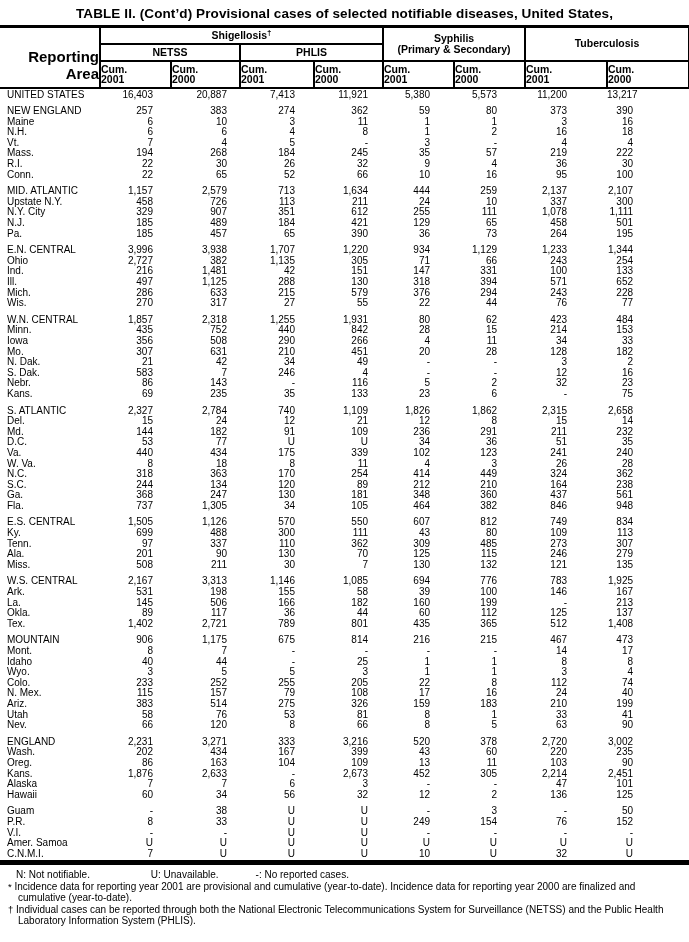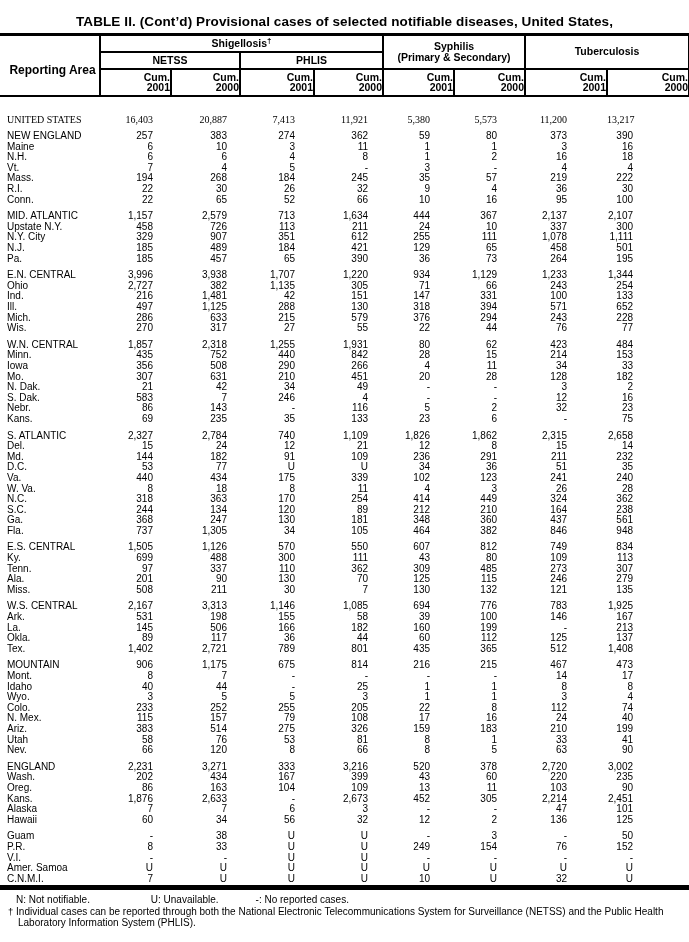--- a/index.html
+++ b/index.html
@@ -7,50 +7,50 @@
     width: 689px;
     font-family: "Liberation Sans", "DejaVu Sans", sans-serif;
     color: #000;
     background: #fff;
   }
   .title {
     font-weight: bold;
     text-align: center;
     font-size: 13.5px;
     line-height: 15.5px;
-    padding-top: 14px;
+    padding-top: 6px;
     letter-spacing: 0.1px;
   }
   table.main {
     border-collapse: collapse;
     table-layout: fixed;
     width: 689px;
     margin-top: 3px;
   }
   thead th, thead td { font-weight: bold; }
   thead tr:first-child > * { border-top: 3px solid #000; }
   th.box {
     border: 2px solid #000;
     text-align: center;
     vertical-align: middle;
     font-size: 10.5px;
     line-height: 11px;
     padding: 2px 0;
   }
   td.ra-head {
     vertical-align: bottom;
-    text-align: center;
-    font-size: 12px;
-    padding: 0 0 18px 6px;
+    text-align: right;
+    font-size: 15px;
+    padding: 0 0 5px 6px;
     border-bottom: 2px solid #000;
   }
   tr.cum-row th {
     border: 2px solid #000;
     border-bottom: 2px solid #000;
-    text-align: right;
+    text-align: left;
     font-size: 10.5px;
     line-height: 10px;
     padding: 2px 0 3px 0;
   }
   sup.dag { font-size: 8px; vertical-align: super; line-height: 0; }
   tbody td {
     font-size: 10px;
     line-height: 10.6px;
     padding: 0;
     white-space: nowrap;
@@ -60,21 +60,21 @@
   tbody td.num { text-align: right; }
   tbody td.num:nth-child(2) { padding-right: 18px; }
   tbody td.num:nth-child(3) { padding-right: 13px; }
   tbody td.num:nth-child(4) { padding-right: 19px; }
   tbody td.num:nth-child(5) { padding-right: 15px; }
   tbody td.num:nth-child(6) { padding-right: 24px; }
   tbody td.num:nth-child(7) { padding-right: 28px; }
   tbody td.num:nth-child(8) { padding-right: 40px; }
   tbody td.num:nth-child(9) { padding-right: 56px; }
   tbody tr.gap > td { padding-top: 6px; }
-  tbody tr:first-child > td { padding-top: 18px; font-family: Liberation Serif, serif; }
+  tbody tr:first-child > td { padding-top: 1px; }
   tbody tr:last-child > td { border-bottom: 5px solid #000; padding-bottom: 1px; }
   .footnotes {
     font-size: 10px;
     line-height: 11.5px;
     padding: 4px 4px 0 4px;
   }
   .legend span { display: inline-block; margin-left: 12px; }
   .legend .l1 { width: 96px; }
   .legend .l2 { width: 90px; padding-left: 24px; }
   .fnote { padding-left: 14px; text-indent: -10px; }
@@ -239,21 +239,21 @@
           <td class="num">95</td>
           <td class="num">100</td>
         </tr>
         <tr class="gap region">
           <td class="area">MID. ATLANTIC</td>
           <td class="num">1,157</td>
           <td class="num">2,579</td>
           <td class="num">713</td>
           <td class="num">1,634</td>
           <td class="num">444</td>
-          <td class="num">367</td>
+          <td class="num">259</td>
           <td class="num">2,137</td>
           <td class="num">2,107</td>
         </tr>
         <tr class="state">
           <td class="area">Upstate N.Y.</td>
           <td class="num">458</td>
           <td class="num">726</td>
           <td class="num">113</td>
           <td class="num">211</td>
           <td class="num">24</td>
@@ -891,18 +891,22 @@
       </tbody>
   </table>
 
   <div class="footnotes">
     <div class="legend">
       <span class="l1">N: Not notifiable.</span>
       <span class="l2">U: Unavailable.</span>
       <span class="l3">-: No reported cases.</span>
     </div>
     <div class="fnote">
+      <span class="mark">*</span>
+      <span>Incidence data for reporting year 2001 are provisional and cumulative (year-to-date). Incidence data for reporting year 2000 are finalized and cumulative (year-to-date).</span>
+    </div>
+    <div class="fnote">
       <span class="mark">†</span>
       <span>Individual cases can be reported through both the National Electronic Telecommunications System for Surveillance (NETSS) and the Public Health Laboratory Information System (PHLIS).</span>
     </div>
   </div>
 
 </div>
 
 </body></html>

